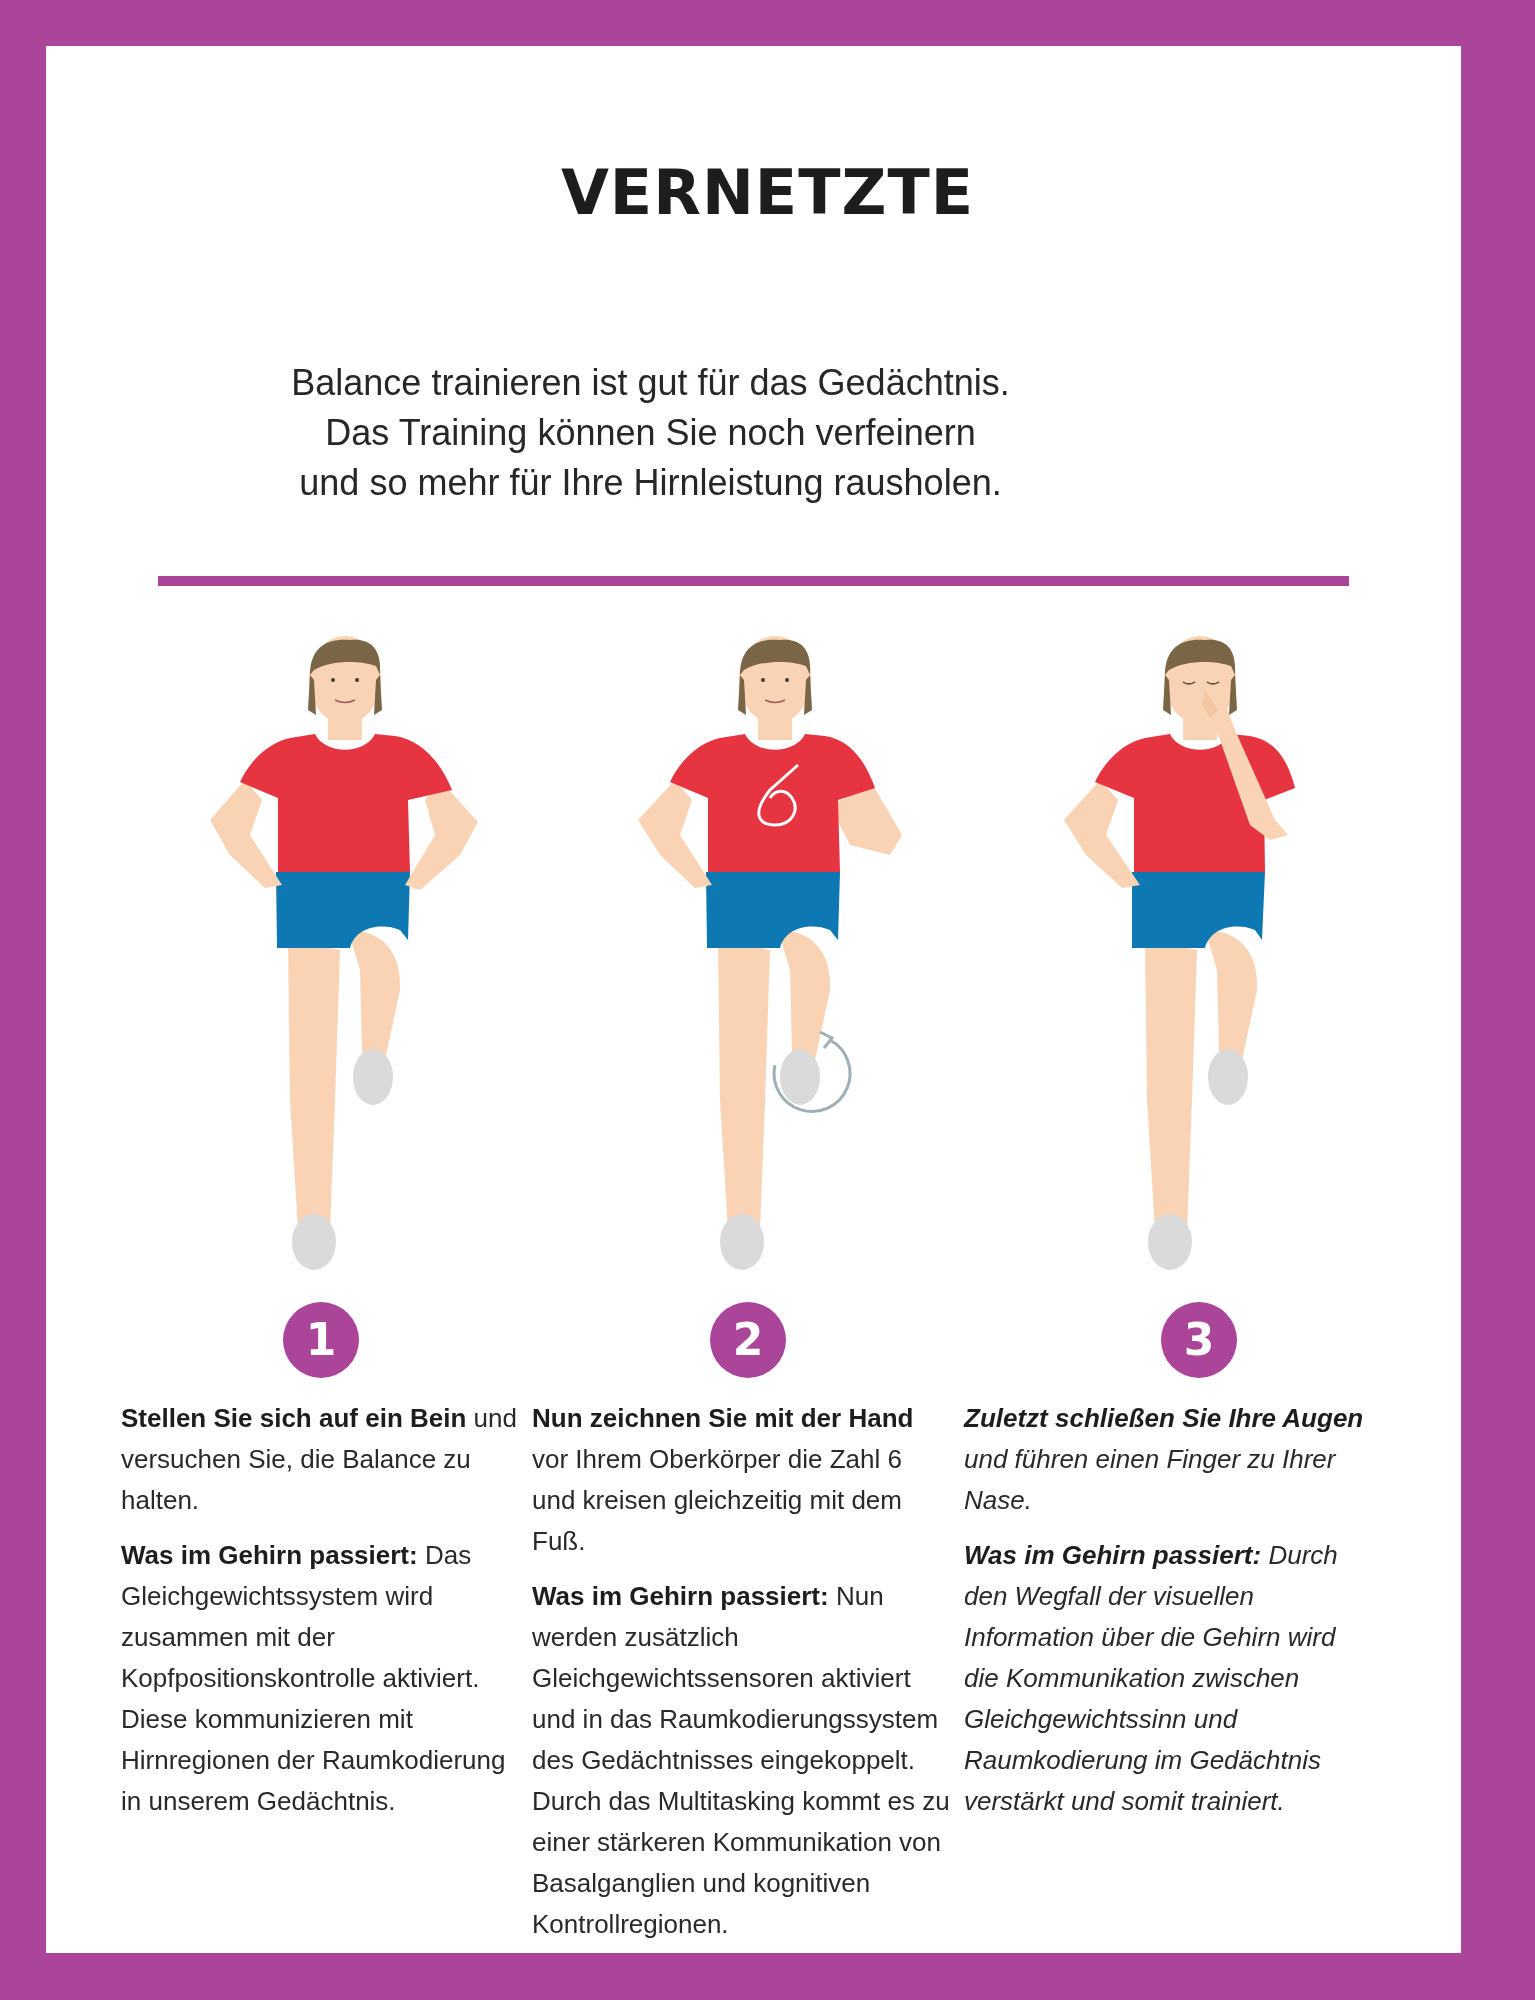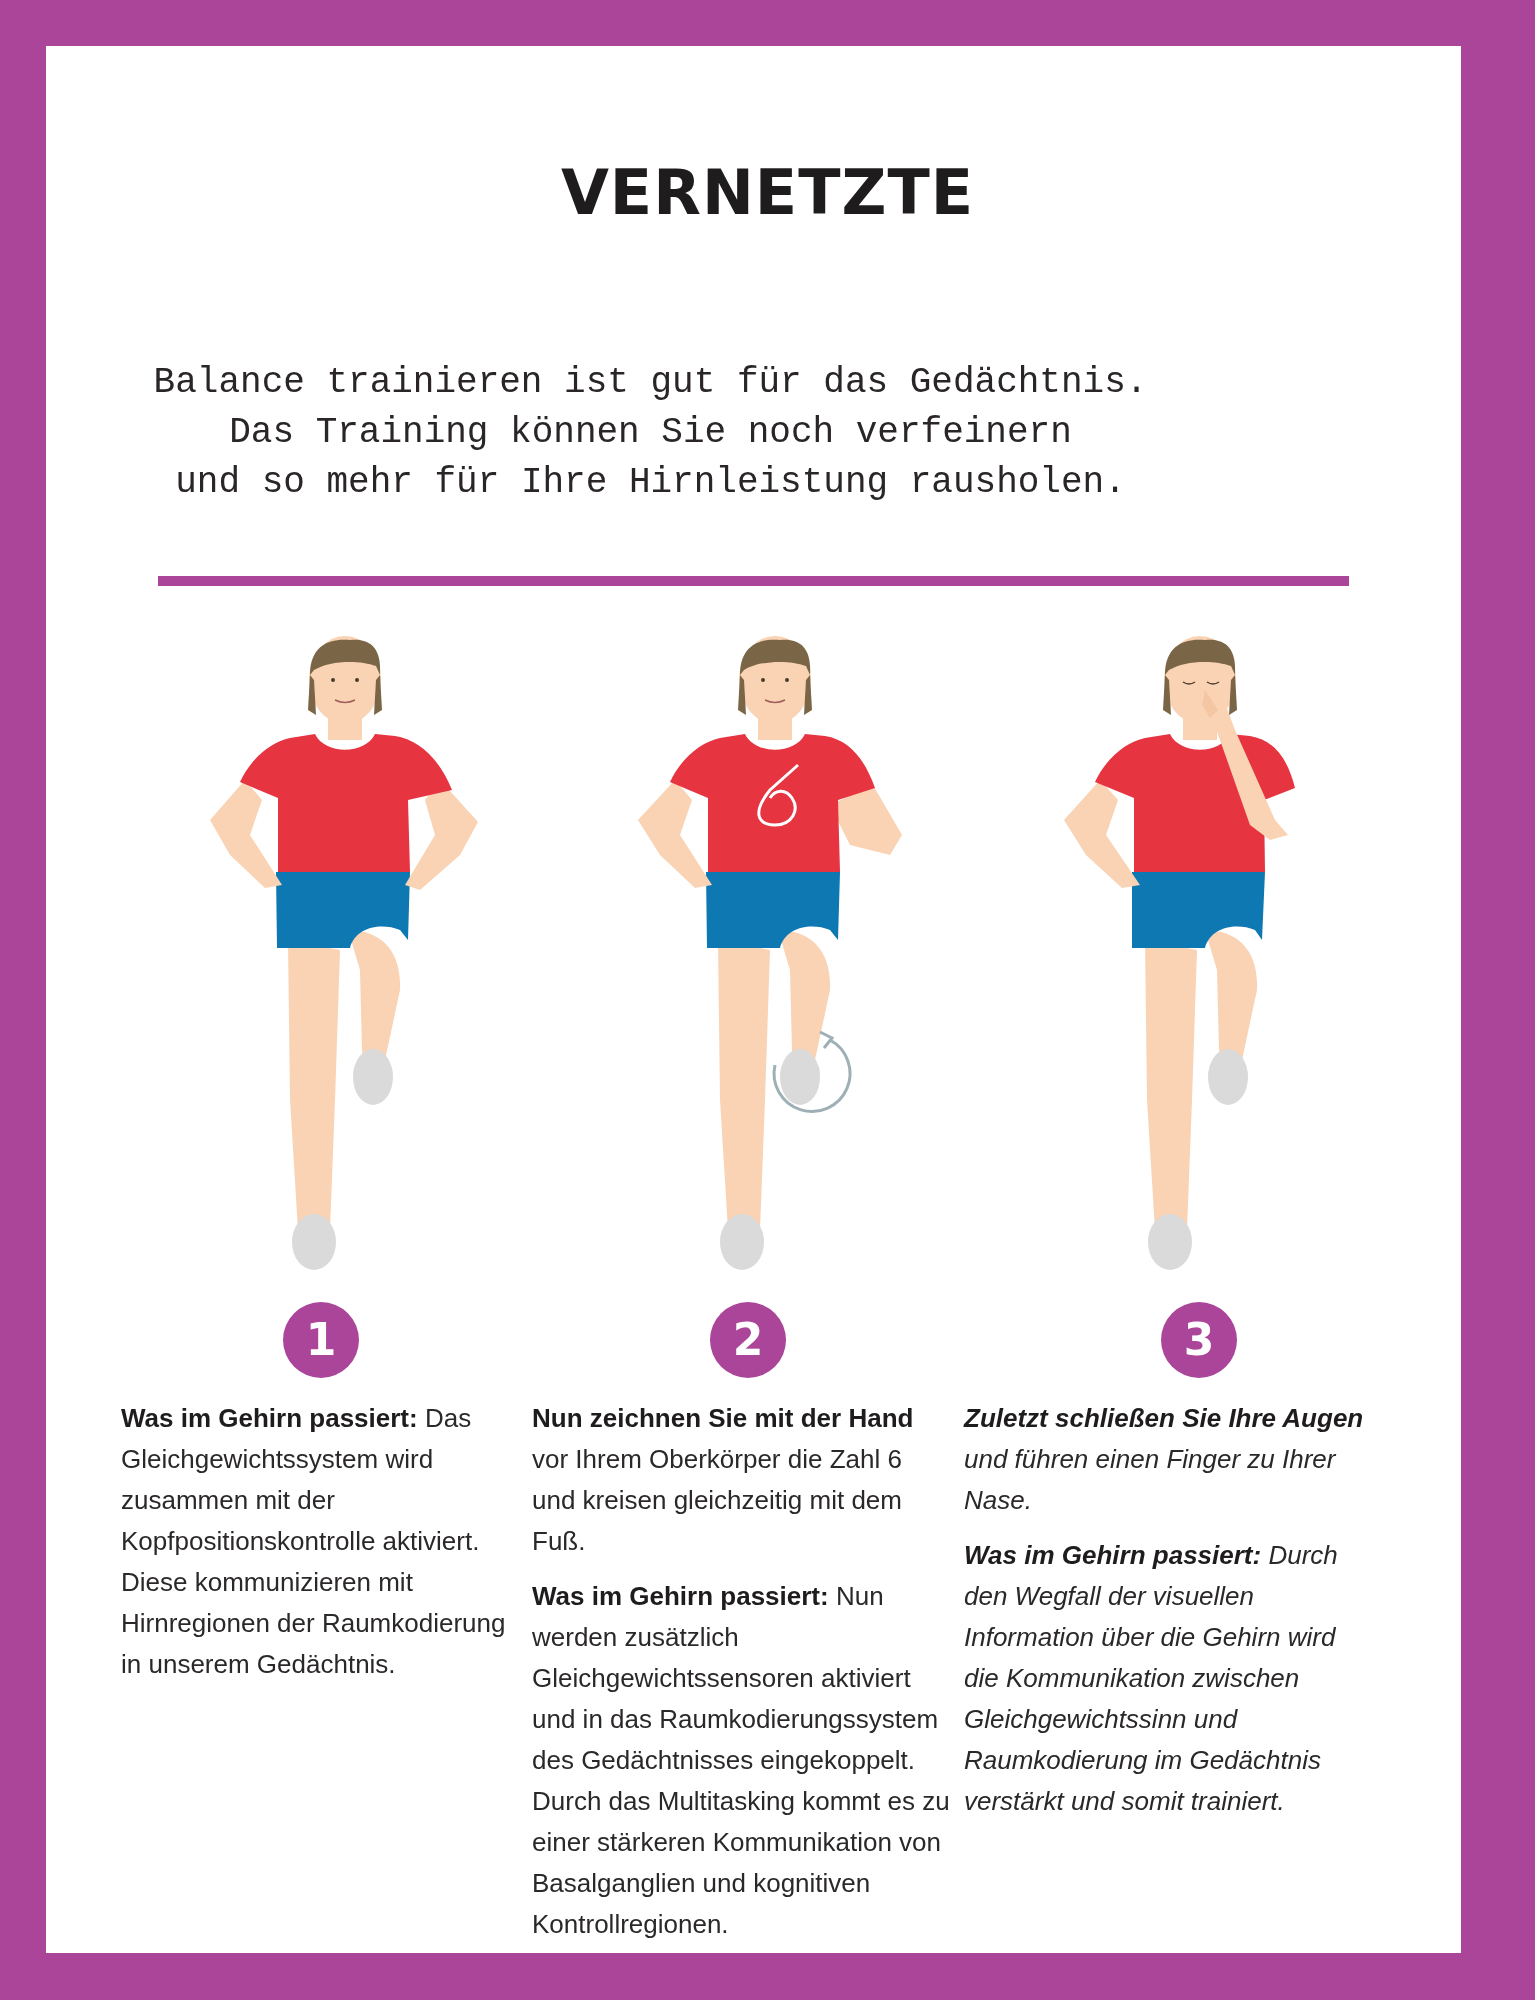--- a/index.html
+++ b/index.html
@@ -1,21 +1,21 @@
 <!DOCTYPE html>
 <html><head>
 <meta charset="utf-8">
 <style>
   html, body { margin:0; padding:0; }
   body { width:1535px; height:2000px; background:#AB4599; position:relative; overflow:hidden; }
   .panel { position:absolute; left:46px; top:46px; width:1415px; height:1907px; background:#ffffff; }
   .title { position:absolute; left:0; width:1535px; top:160px; text-align:center;
     font-family:"DejaVu Sans", sans-serif; font-weight:bold; font-size:62px; line-height:66px; color:#1f1c1d; letter-spacing:1px; }
   .subtitle { position:absolute; left:0; width:1301px; top:358px; text-align:center;
-    font-family:Liberation Mono, monospace; font-weight:300; font-size:36px; line-height:50px; color:#2a2627; }
+    font-family:Liberation Sans, sans-serif; font-weight:300; font-size:36px; line-height:50px; color:#2a2627; }
   .divider { position:absolute; left:158px; top:576px; width:1191px; height:10px; background:#AB4599; }
   .fig { position:absolute; top:630px; width:300px; height:650px; }
   .badge { position:absolute; top:1302px; width:76px; height:76px; border-radius:50%; background:#AB4599;
     color:#fff; font-family:"DejaVu Sans", sans-serif; font-weight:bold; font-size:44px; line-height:76px; text-align:center; }
   .col { position:absolute; top:1398px; font-family:"Liberation Sans Narrow","Liberation Sans", sans-serif;
     font-stretch:condensed; font-size:26px; line-height:41px; color:#2b2829; }
   .col p { margin:0 0 14px 0; }
   .col b { font-weight:bold; color:#1f1c1d; }
   .c1 { left:121px; width:410px; }
   .c2 { left:532px; width:420px; }
@@ -102,20 +102,21 @@
   <path d="M133 52 Q139 56 145 52" stroke="#4a3a2a" stroke-width="1.5" fill="none"></path>
   <path d="M157 52 Q163 56 169 52" stroke="#4a3a2a" stroke-width="1.5" fill="none"></path>
   <path d="M155 60 L168 80 L160 88 L152 75 Z" fill="#F4C6A4"></path>
 </svg>
 
 <div class="badge" style="left:283px">1</div>
 <div class="badge" style="left:710px">2</div>
 <div class="badge" style="left:1161px">3</div>
 
 <div class="col c1">
+  <p><b>Stellen Sie sich auf ein Bein</b><span> und versuchen Sie, die Balance zu halten.</span></p>
   <p><b>Was im Gehirn passiert:</b><span> Das Gleichgewichtssystem wird zusammen mit der Kopfpositionskontrolle aktiviert. Diese kommunizieren mit Hirnregionen der Raumkodierung in unserem Gedächtnis.</span></p>
 </div>
 <div class="col c2">
   <p><b>Nun zeichnen Sie mit der Hand</b><span> vor Ihrem Oberkörper die Zahl 6 und kreisen gleichzeitig mit dem Fuß.</span></p>
   <p><b>Was im Gehirn passiert:</b><span> Nun werden zusätzlich Gleichgewichtssensoren aktiviert und in das Raumkodierungssystem des Gedächtnisses eingekoppelt. Durch das Multitasking kommt es zu einer stärkeren Kommunikation von Basalganglien und kognitiven Kontrollregionen.</span></p>
 </div>
 <div class="col c3">
   <p><b>Zuletzt schließen Sie Ihre Augen</b><span> und führen einen Finger zu Ihrer Nase.</span></p>
   <p><b>Was im Gehirn passiert:</b><span> Durch den Wegfall der visuellen Information über die Gehirn wird die Kommunikation zwischen Gleichgewichtssinn und Raumkodierung im Gedächtnis verstärkt und somit trainiert.</span></p>
 </div>

